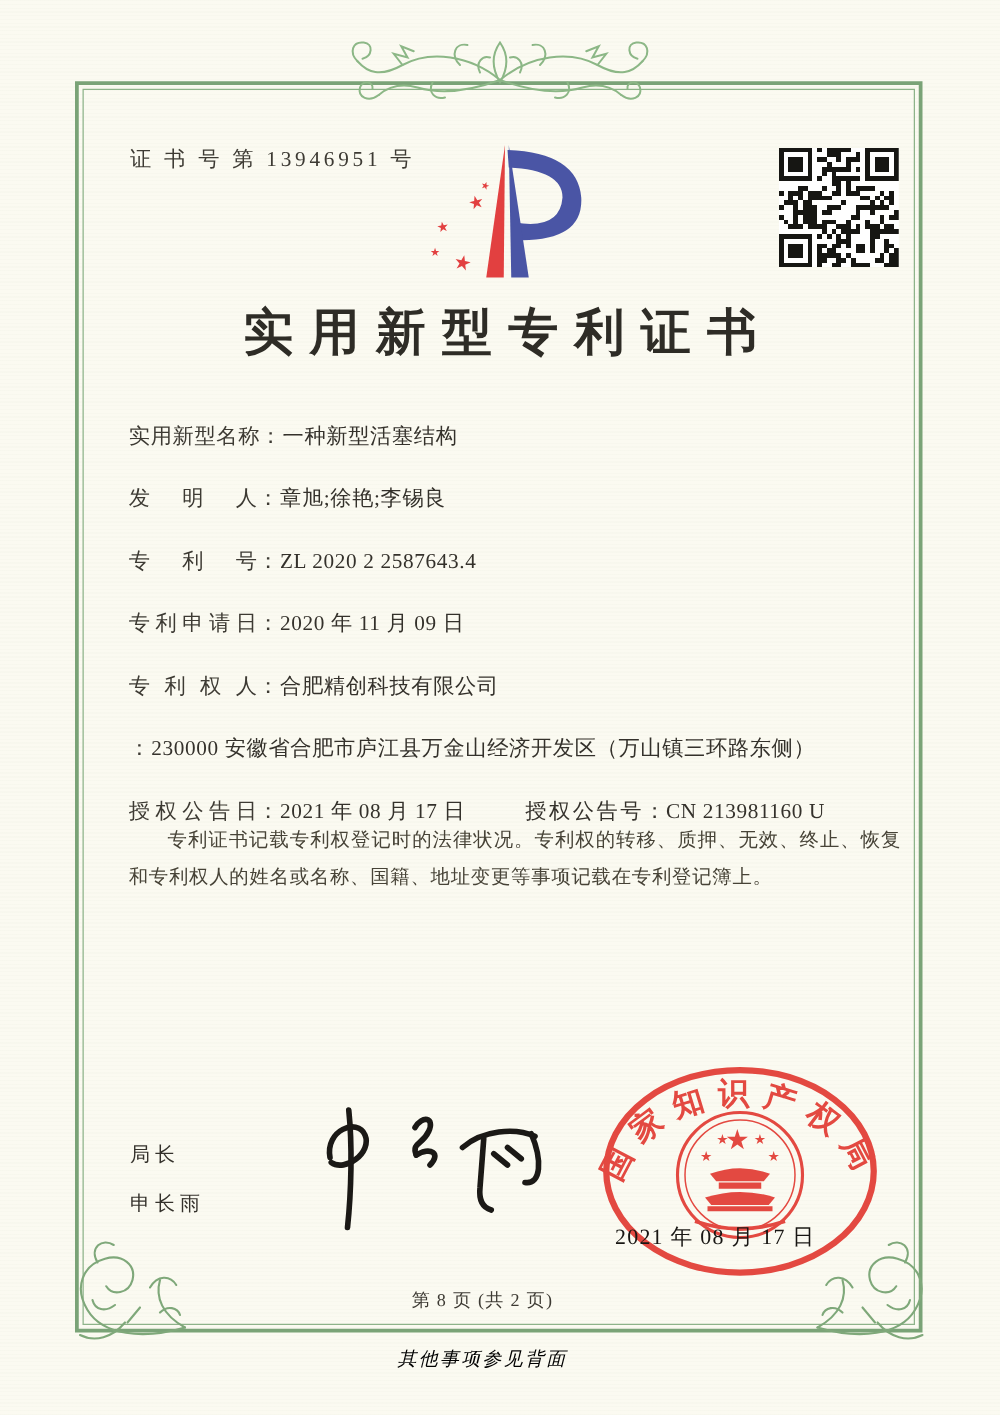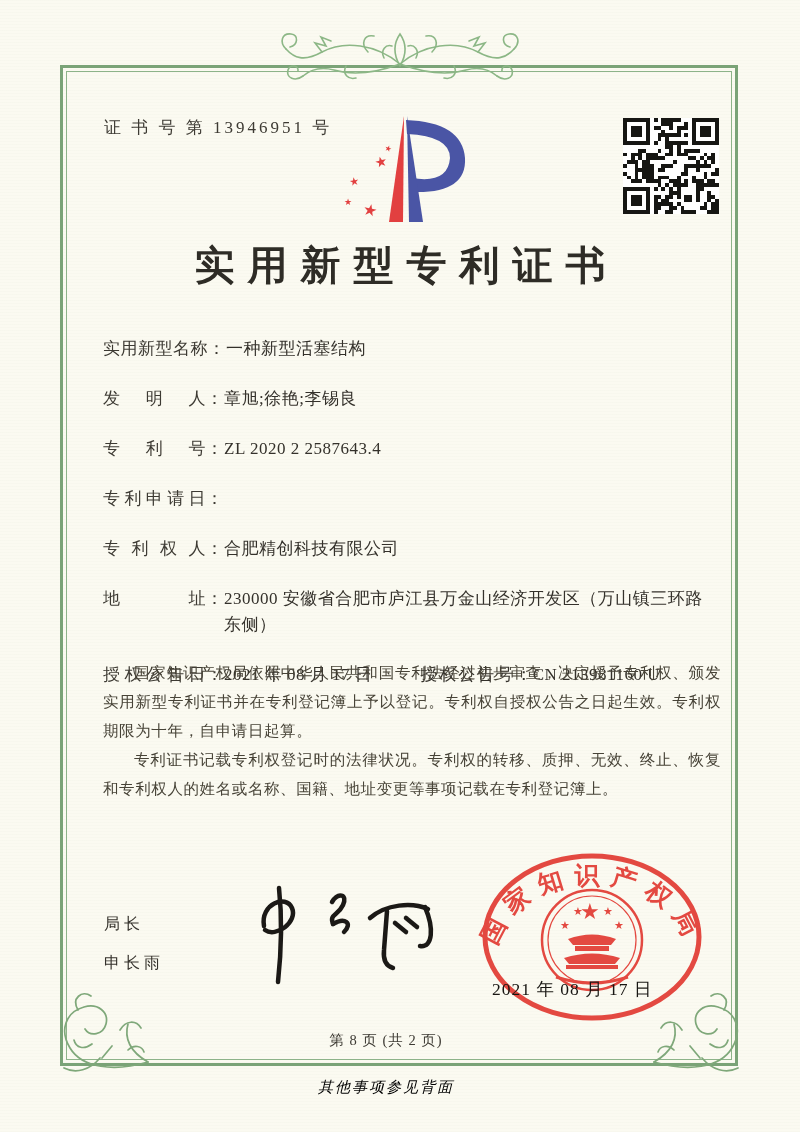--- a/index.html
+++ b/index.html
@@ -398,49 +398,48 @@
     <span class="fvalue">章旭;徐艳;李锡良</span>
   </div>
   <div class="frow">
     <span class="flabel">专利号</span>
       <span class="fcolon">：</span>
     <span class="fvalue">ZL 2020 2 2587643.4</span>
   </div>
   <div class="frow">
     <span class="flabel">专利申请日</span>
       <span class="fcolon">：</span>
+    <span class="fvalue">2020 年 11 月 09 日</span>
   </div>
   <div class="frow">
     <span class="flabel">专利权人</span>
       <span class="fcolon">：</span>
     <span class="fvalue">合肥精创科技有限公司</span>
   </div>
   <div class="frow">
-    <span class="flabel">地址</span>
       <span class="fcolon">：</span>
     <span class="fvalue">230000 安徽省合肥市庐江县万金山经济开发区（万山镇三环路东侧）</span>
   </div>
   <div class="frow">
     <span class="flabel">授权公告日</span>
       <span class="fcolon">：</span>
     <span class="fvalue">
       <span class="grant-group">
         <span>2021 年 08 月 17 日</span>
         <span class="grant-no">
           <span class="glabel">授权公告号</span>
             <span>：</span>
           <span>CN 213981160 U</span>
         </span>
       </span>
     </span>
   </div>
 </div>
 
 <div class="body-text">
-  <p>国家知识产权局依照中华人民共和国专利法经过初步审查，决定授予专利权、颁发实用新型专利证书并在专利登记簿上予以登记。专利权自授权公告之日起生效。专利权期限为十年，自申请日起算。</p>
   <p>专利证书记载专利权登记时的法律状况。专利权的转移、质押、无效、终止、恢复和专利权人的姓名或名称、国籍、地址变更等事项记载在专利登记簿上。</p>
 </div>
 
 <div class="signer">
   <div>局长</div>
   <div>申长雨</div>
 </div>
 
 <div class="signature">
   <svg width="212" height="118" viewBox="0 0 212 118" fill="none">

